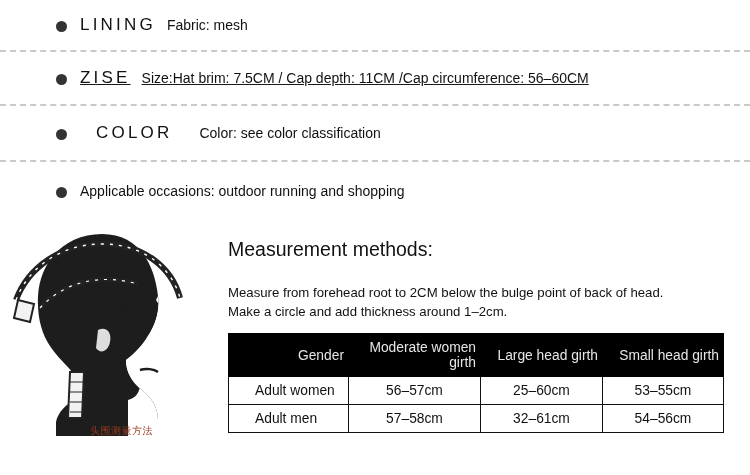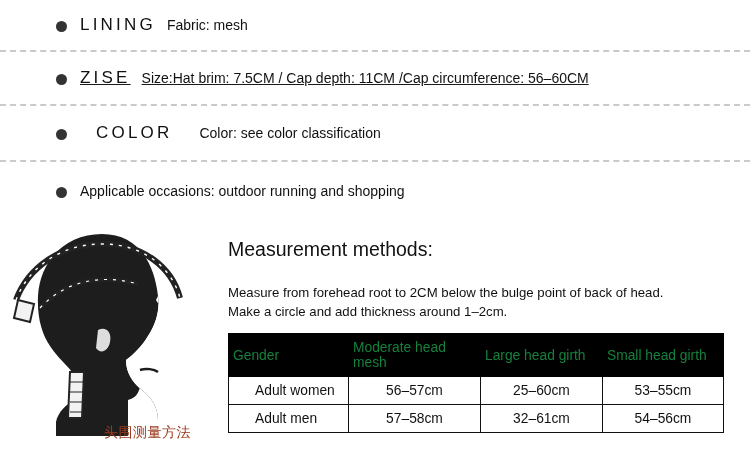--- a/index.html
+++ b/index.html
@@ -74,23 +74,23 @@
 
   .head-figure {
     position: absolute;
     left: 6px;
     top: 2px;
     width: 208px;
     height: 230px;
   }
   .fig-caption {
     position: absolute;
-    left: 98px;
+    left: 84px;
     top: 202px;
-    font-size: 14px;
+    font-size: 10px;
     color: #9c3b1e;
     letter-spacing: 0.5px;
     white-space: nowrap;
   }
 
   .measure-panel {
     position: absolute;
     left: 228px;
     top: 18px;
     width: 510px;
@@ -107,25 +107,25 @@
     margin-bottom: 12px;
   }
 
   table.size-table {
     border-collapse: collapse;
     width: 495px;
     table-layout: fixed;
   }
   table.size-table th {
     background: #000000;
-    color: #15803d;
+    color: #e5e5e5;
     font-weight: normal;
     font-size: 13.8px;
     padding: 6px 4px;
-    text-align: left;
+    text-align: right;
     border: 1px solid #000000;
   }
   table.size-table td {
     font-size: 13.8px;
     padding: 6px 4px;
     text-align: center;
     border: 1px solid #111111;
     color: #111111;
     background: #ffffff;
   }
@@ -229,21 +229,21 @@
       <table class="size-table">
         <colgroup>
           <col class="c0">
             <col class="c1">
             <col class="c2">
             <col class="c3">
         </colgroup>
         <thead>
           <tr>
             <th>Gender</th>
-            <th>Moderate head mesh</th>
+            <th>Moderate women girth</th>
             <th>Large head girth</th>
             <th>Small head girth</th>
           </tr>
         </thead>
         <tbody>
           <tr>
             <td class="gender">Adult women</td>
             <td>56–57cm</td>
             <td>25–60cm</td>
             <td>53–55cm</td>

